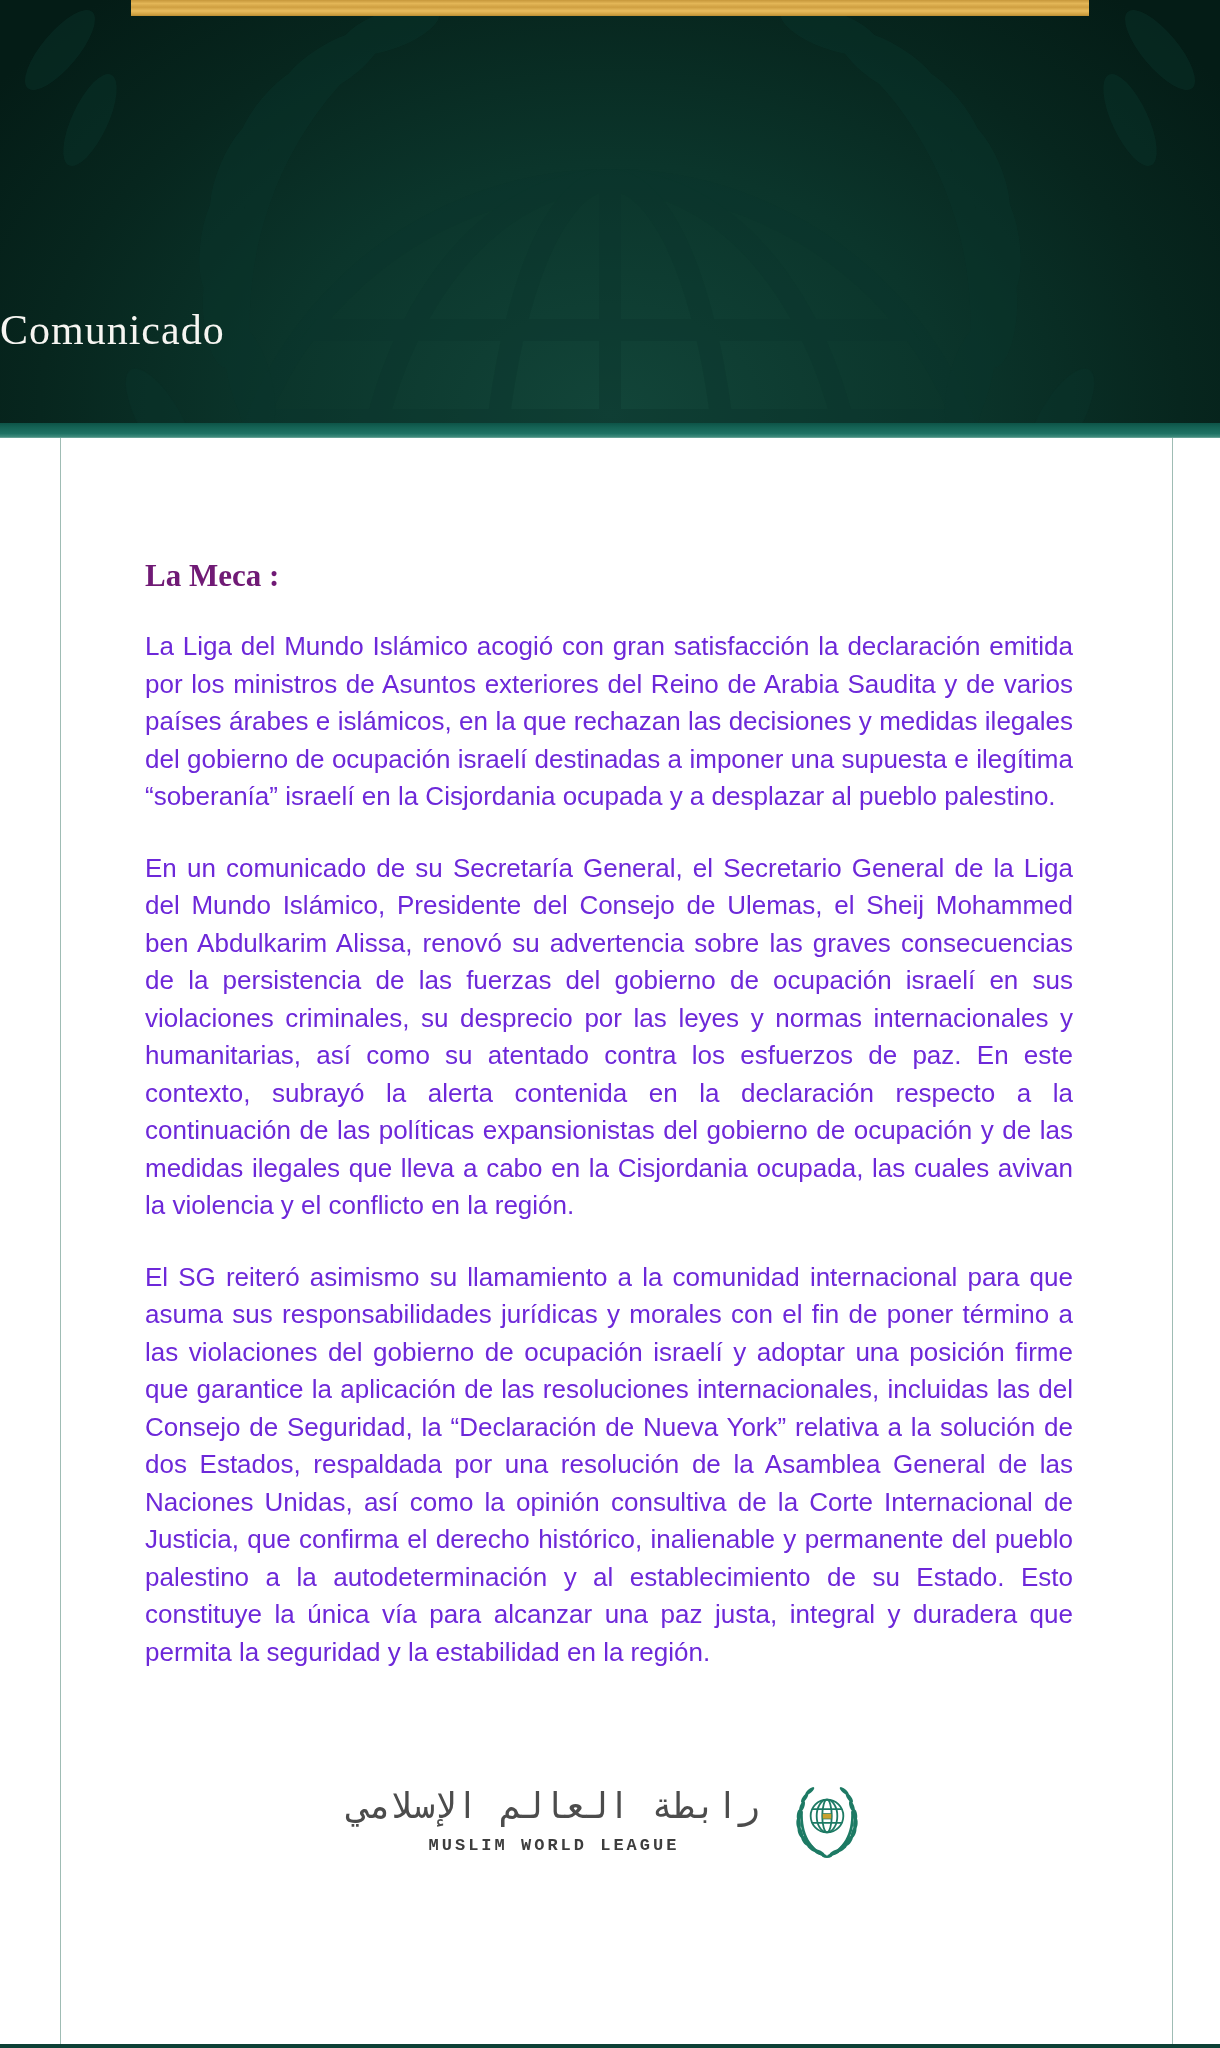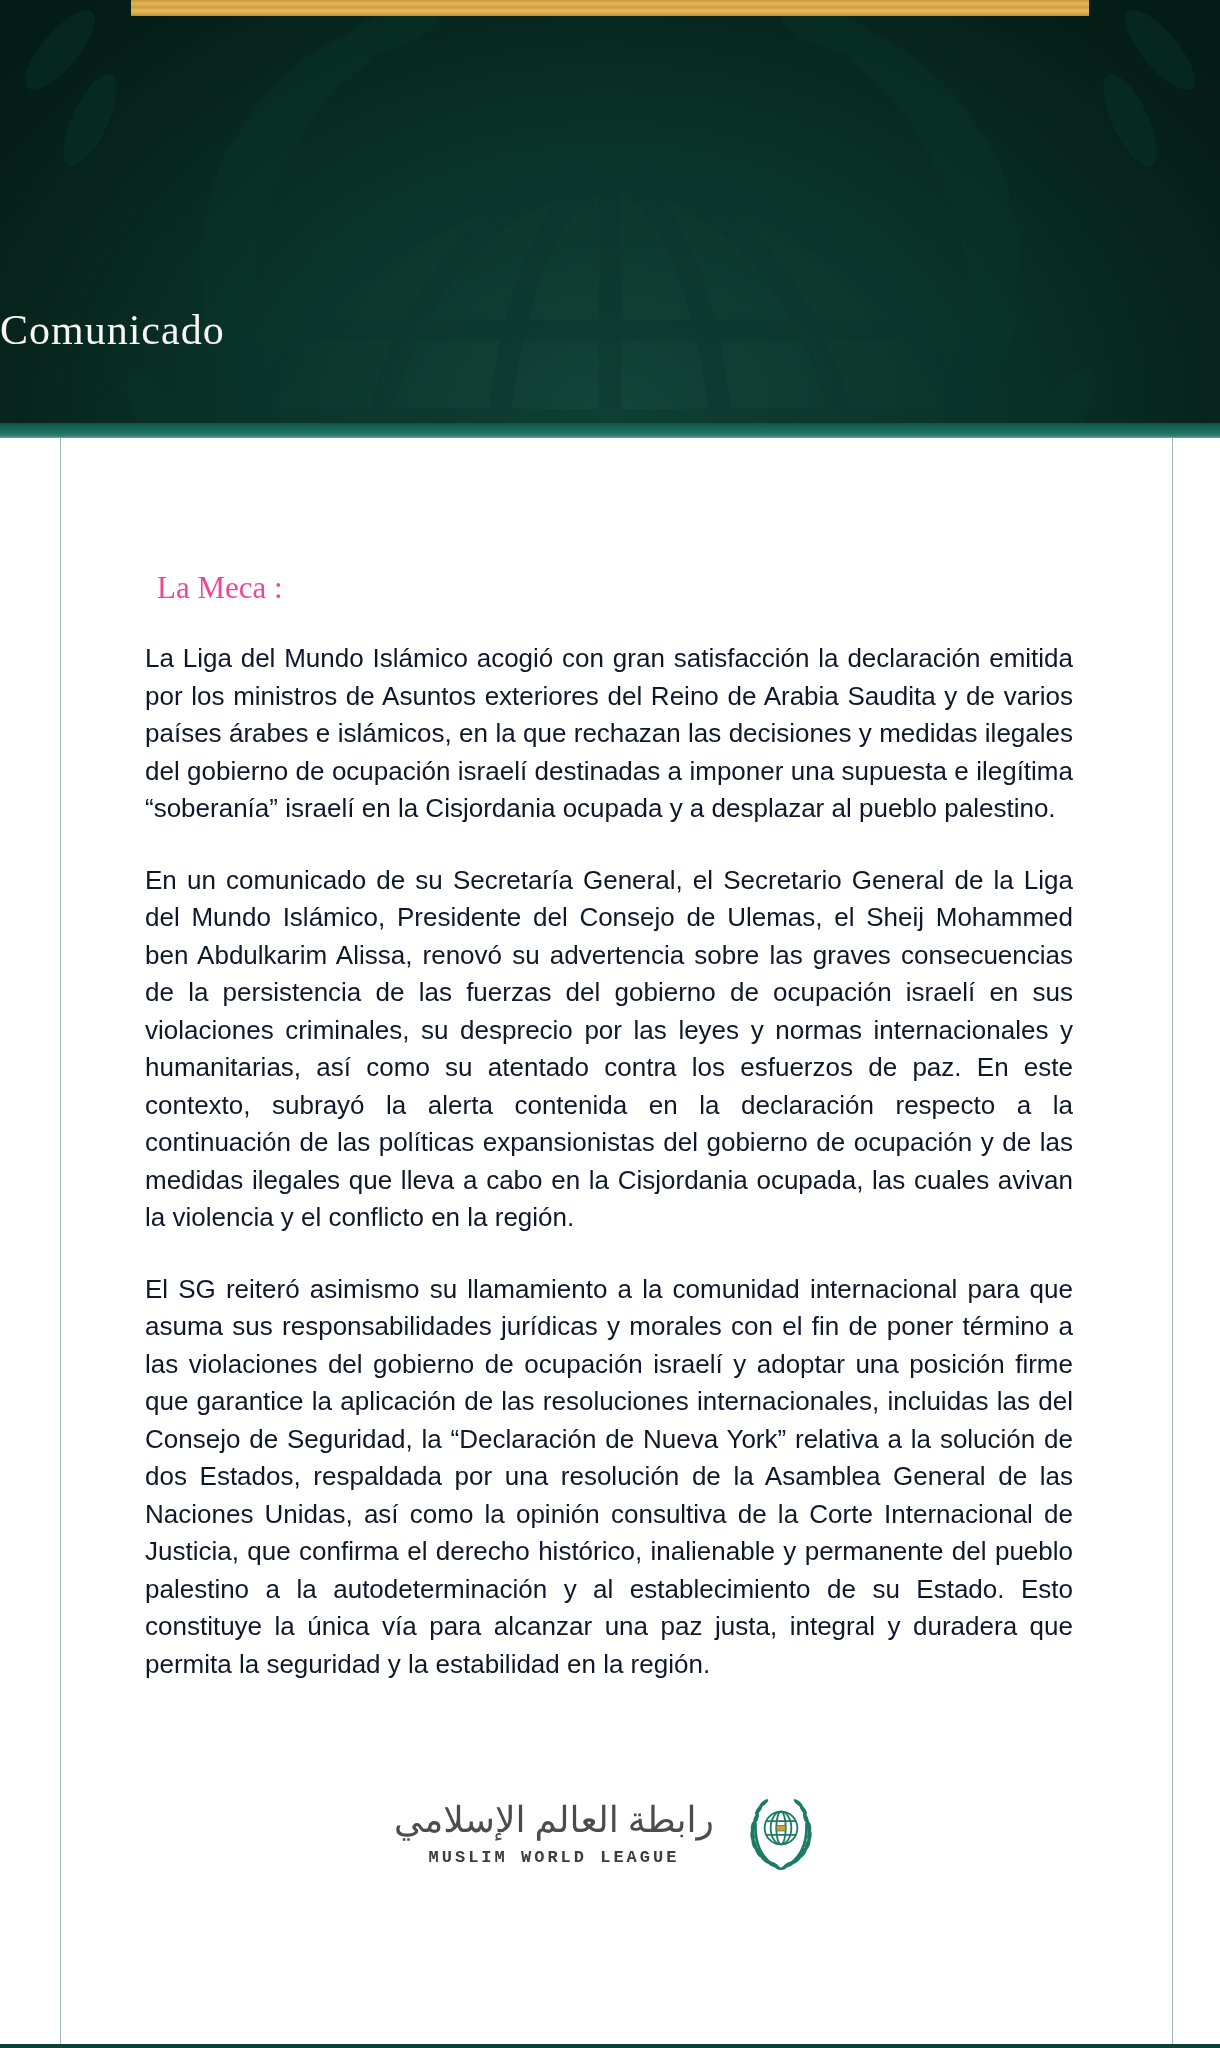--- a/index.html
+++ b/index.html
@@ -80,43 +80,43 @@
   .text-col {
     position: relative;
     width: 928px;
     margin-left: 145px;
     padding-top: 120px;
     color: #2f2f2f;
   }
   .doc-heading {
     font-family: "Liberation Serif", "DejaVu Serif", serif;
     font-size: 31px;
-    font-weight: 400;
-    color: #ec4899;
-    margin: 12px;
+    font-weight: 700;
+    color: #701a75;
+    margin: 0;
   }
   .doc-paragraph {
     margin: 34px 0 0 0;
     font-size: 26px;
     line-height: 37.5px;
     text-align: justify;
-    color: #0f172a;
+    color: #6d28d9;
   }
 
   
   .logo-block {
     margin-top: 108px;
     display: flex;
     align-items: center;
     justify-content: center;
     gap: 24px;
   }
   .logo-text-stack { text-align: center; }
   .logo-arabic {
-    font-family: Liberation Serif, serif;
+    font-family: Liberation Mono, monospace;
     font-size: 36px;
     color: #4c4c4c;
     line-height: 1.1;
     direction: rtl;
   }
   .logo-wordmark {
     margin-top: 8px;
     font-family: Liberation Mono, monospace;
     font-size: 17px;
     font-weight: 700;

